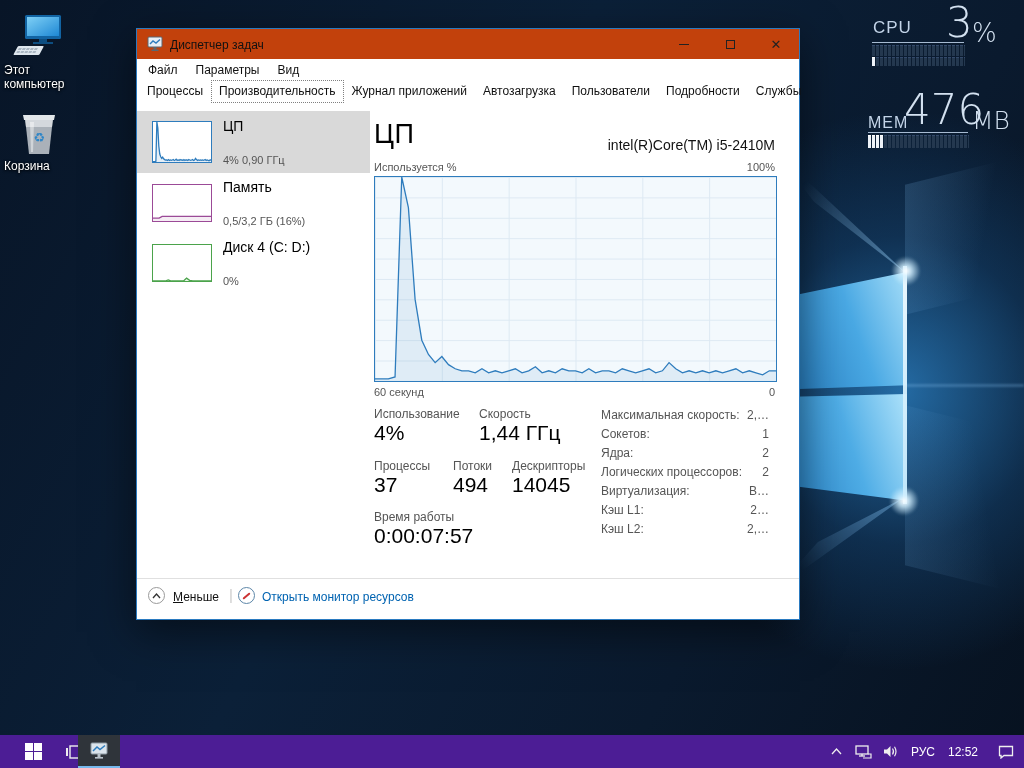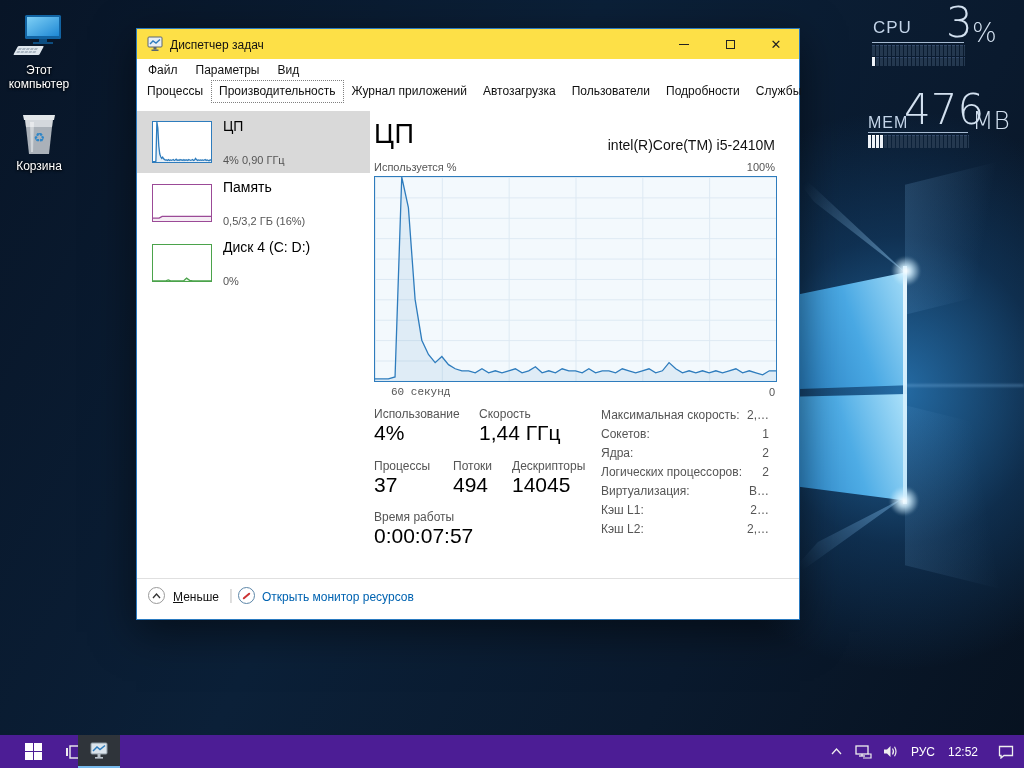--- a/index.html
+++ b/index.html
@@ -31,21 +31,21 @@
     background:radial-gradient(circle, #ffffff 0%, rgba(210,240,255,.85) 25%, rgba(160,215,250,0) 70%); filter:blur(1px); }
   .wp-star.top { left:891px; top:256px; }
   .wp-star.bottom { left:889px; top:486px; }
   .wp-streak1 { left:905px; top:170px; width:119px; height:130px;
     background:linear-gradient(100deg, rgba(120,180,230,.20), rgba(120,180,230,0) 65%); transform:skewY(-14deg); }
   .wp-streak2 { left:905px; top:420px; width:119px; height:160px;
     background:linear-gradient(80deg, rgba(110,170,220,.16), rgba(110,170,220,0) 65%); transform:skewY(14deg); }
   .wp-horizon { left:905px; top:384px; width:119px; height:3px; background:rgba(140,195,240,.28); filter:blur(1px); }
 
   
-  .dicon { position:absolute; width:70px; text-align:center; cursor:default; }
+  .dicon { position:absolute; width:70px; cursor:default; }
   .dicon .art { display:block; margin:0 auto; }
   .dicon .lbl { margin-top:3px; font-size:12px; line-height:14px; color:#fff;
     text-shadow:0 1px 3px rgba(0,0,0,.9), 0 0 2px rgba(0,0,0,.7); }
   #icon-pc { left:4px; top:14px; }
   #icon-bin { left:4px; top:110px; }
 
   
   .gauge { position:absolute; color:#c7d7e9; }
   #gauge-cpu { left:866px; top:6px; width:158px; height:70px; }
   #gauge-mem { left:860px; top:88px; width:164px; height:68px; }
@@ -53,21 +53,21 @@
   .gauge .big { font-family:"DejaVu Sans", sans-serif; font-weight:200; color:#d3e1f0; }
   .gauge .rule { position:absolute; height:1px; background:rgba(195,215,238,.85); }
   .segrow { position:absolute; display:flex; gap:1px; overflow:hidden; }
   .seg { flex:0 0 3px; height:100%; background:#24384f; border-top:1px solid #33496a; }
   .seg.lit { background:#eef3f9; border-top-color:#ffffff; }
 
   
   #window { position:absolute; left:136px; top:28px; width:664px; height:592px;
     background:#fff; border:1px solid #2a7ac0; box-shadow:0 12px 40px rgba(0,0,0,.5);
     font-size:12px; color:#111; }
-  .titlebar { position:absolute; left:0; top:0; right:0; height:30px; background:#fde047; }
+  .titlebar { position:absolute; left:0; top:0; right:0; height:30px; background:#c2410c; }
   .titlebar .appicon { position:absolute; left:10px; top:7px; }
   .titlebar .title { position:absolute; left:33px; top:9px; font-size:12px; color:#111; }
   .winbtn { position:absolute; top:0; width:46px; height:30px; display:flex; align-items:center; justify-content:center; color:#222; }
   #btn-close { right:0; font-size:13px; }
   #btn-max { right:46px; }
   #btn-min { right:92px; }
   #btn-max .box { width:9px; height:9px; border:1px solid #222; }
   #btn-min .bar { width:10px; height:1px; background:#222; }
   .menubar { position:absolute; left:2px; top:30px; height:22px; display:flex; align-items:flex-start; }
   .menu-item { padding:0 9px; line-height:22px; }
@@ -83,21 +83,21 @@
   .side-text { position:absolute; left:86px; top:50%; transform:translateY(-50%); }
   .side-title { font-size:14px; color:#000; }
   .side-sub { font-size:11px; color:#555; margin-top:20px; white-space:nowrap; }
 
   
   .pane-title { position:absolute; left:237px; top:90px; font-size:27px; font-weight:400; color:#000; letter-spacing:.5px; }
   .pane-sub { position:absolute; right:24px; top:108px; font-size:14px; color:#111; }
   .axis-lab { position:absolute; font-size:11px; color:#555; }
   #lab-tl { left:237px; top:132px; }
   #lab-tr { right:24px; top:132px; }
-  #lab-bl { left:254px; top:357px;font-family:Liberation Mono, monospace; }
+  #lab-bl { left:237px; top:357px; }
   #lab-br { right:24px; top:357px; }
   #cpu-chart-box { position:absolute; left:237px; top:147px; width:403px; height:206px;
     border:1px solid #2e7cbd; background-color:#f3f9fd;
     background-image:linear-gradient(to right,#dde9f3 1px,transparent 1px),
                      linear-gradient(to bottom,#dde9f3 1px,transparent 1px);
     background-size:calc(100%/6) calc(100%/10); }
   #cpu-chart-box svg { position:absolute; inset:0; width:100%; height:100%; }
   .stat-label { position:absolute; font-size:12px; color:#555; white-space:nowrap; }
   .stat-value { position:absolute; font-size:21px; font-weight:400; color:#000; white-space:nowrap; }
   #details { position:absolute; left:464px; top:379px; width:168px; }

